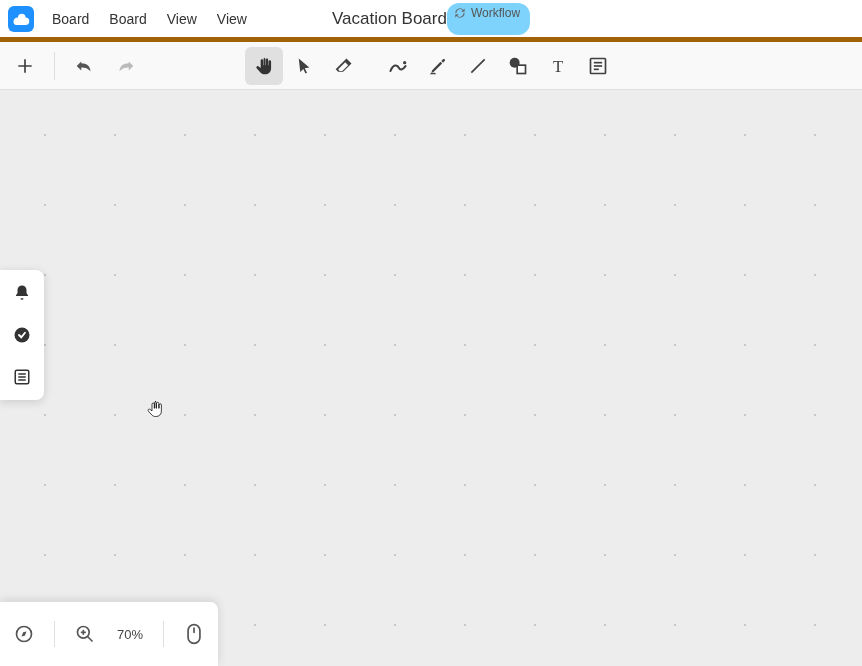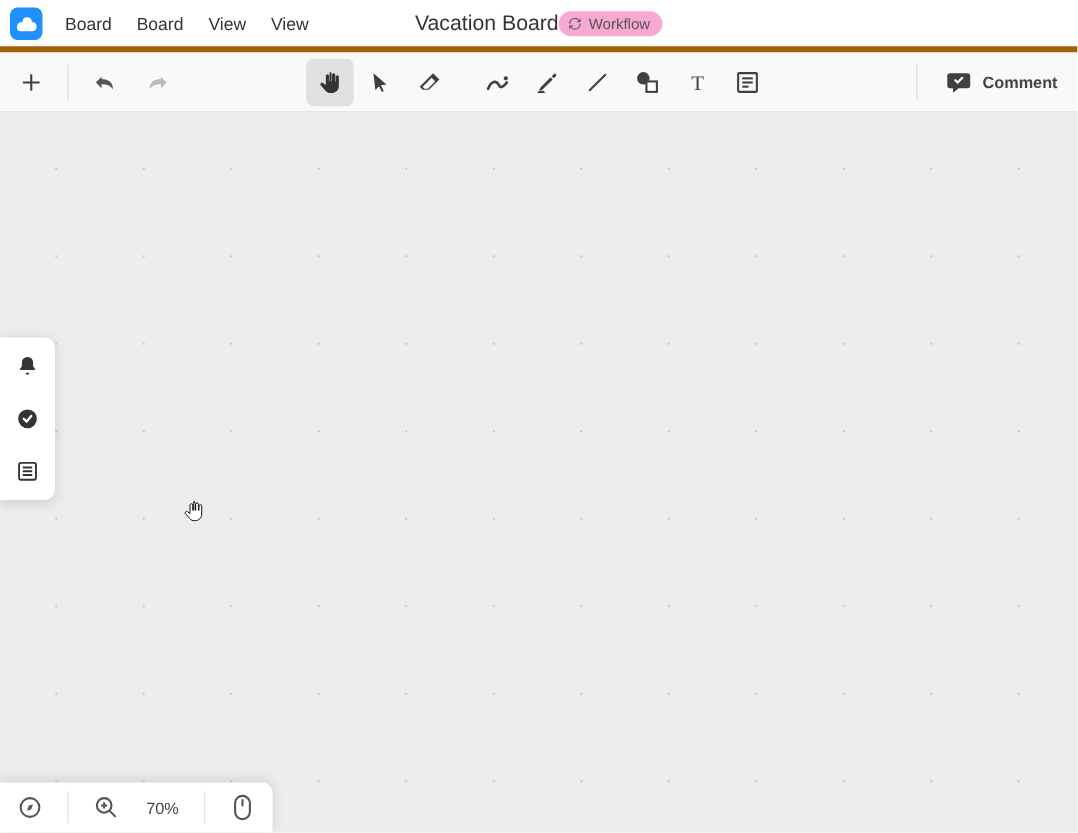--- a/index.html
+++ b/index.html
@@ -34,23 +34,23 @@
     left: 50%;
     transform: translateX(-50%);
     display: flex;
     align-items: center;
   }
   .board-title {
     font-size: 17px;
     color: #333;
   }
   .workflow-pill {
-    background: #f9a8d4;
+    background: #7dd3fc;
     border-radius: 12px;
-    padding: 3px 10px 3px 6px;
+    padding: 3px 10px 15px 6px;
     display: flex;
     align-items: flex-start;
     gap: 4px;
     font-size: 12px;
     color: #555;
     cursor: pointer;
   }
   
   
   .toolbar {
@@ -138,21 +138,21 @@
     width: 22px; height: 22px;
     display: flex; align-items: center; justify-content: center;
     cursor: pointer;
     color: #333;
   }
   
   
   .bottom-bar {
     position: absolute;
     left: 0; bottom: 0;
-    height: 40px;
+    height: 64px;
     background: #fff;
     border-radius: 0 8px 0 0;
     box-shadow: 0 -2px 10px rgba(0,0,0,0.12);
     display: flex;
     align-items: center;
     padding: 0 8px;
     gap: 10px;
   }
   .bb-btn {
     width: 32px; height: 32px;
@@ -258,30 +258,20 @@
     <div class="tb-btn">
       <svg width="20" height="20" viewBox="0 0 24 24">
           <rect x="3" y="3" width="18" height="18" rx="1" fill="none" stroke="#404040" stroke-width="2"></rect>
           <line x1="7" y1="8" x2="17" y2="8" stroke="#404040" stroke-width="2"></line>
           <line x1="7" y1="12" x2="17" y2="12" stroke="#404040" stroke-width="2"></line>
           <line x1="7" y1="16" x2="13" y2="16" stroke="#404040" stroke-width="2"></line>
         </svg>
     </div>
   </div>
 
-  <div class="tb-right">
-    <div class="tb-sep"></div>
-    <div class="comment-btn">
-      <svg width="22" height="22" viewBox="0 0 24 24">
-          <path d="M4 4h16c1 0 2 1 2 2v9c0 1-1 2-2 2H12l-5 4v-4H4c-1 0-2-1-2-2V6c0-1 1-2 2-2z" fill="#404040"></path>
-          <path d="M9 10l2 2 4-4" stroke="#fff" stroke-width="2" fill="none" stroke-linecap="round"></path>
-        </svg>
-      <span class="comment-label">Comment</span>
-    </div>
-  </div>
 </div>
 
 <div class="canvas">
   <div class="canvas-cursor">
     <svg width="18" height="18" viewBox="0 0 24 24">
         <path d="M13 2c.8 0 1.5.7 1.5 1.5V11h.5V4.5c0-.8.7-1.5 1.5-1.5s1.5.7 1.5 1.5V11h.5V6.5c0-.8.7-1.5 1.5-1.5s1.5.7 1.5 1.5V15c0 4-3 7-7 7h-1c-2 0-3.5-.8-4.8-2.2l-4.5-5c-.6-.7-.5-1.7.2-2.3.6-.5 1.5-.5 2.1.1L9 14.5V5.5C9 4.7 9.7 4 10.5 4S12 4.7 12 5.5V11h.5V3.5c0-.8.7-1.5 1.5-1.5z" fill="#fff" stroke="#000" stroke-width="1" transform="translate(-1,0)"></path>
       </svg>
   </div>
 </div>
 

